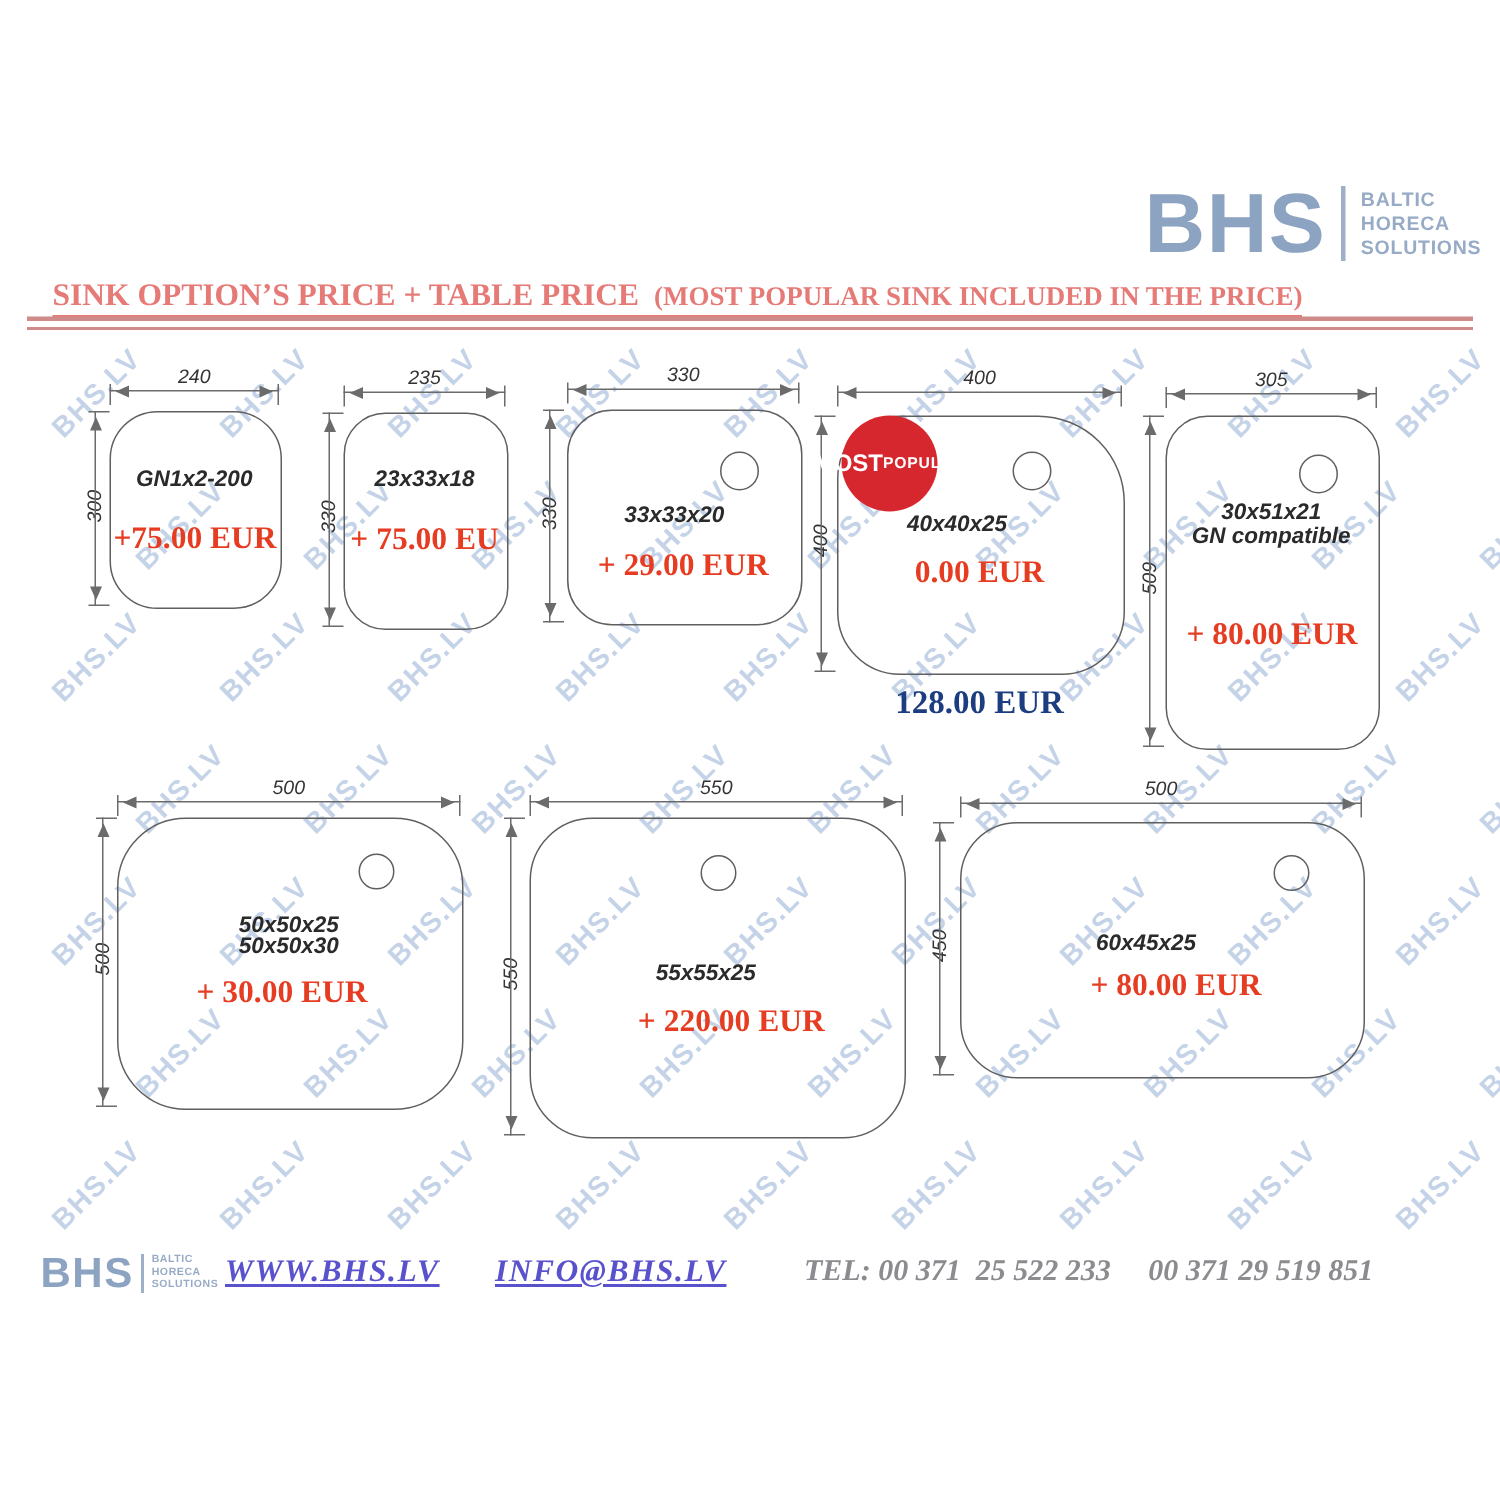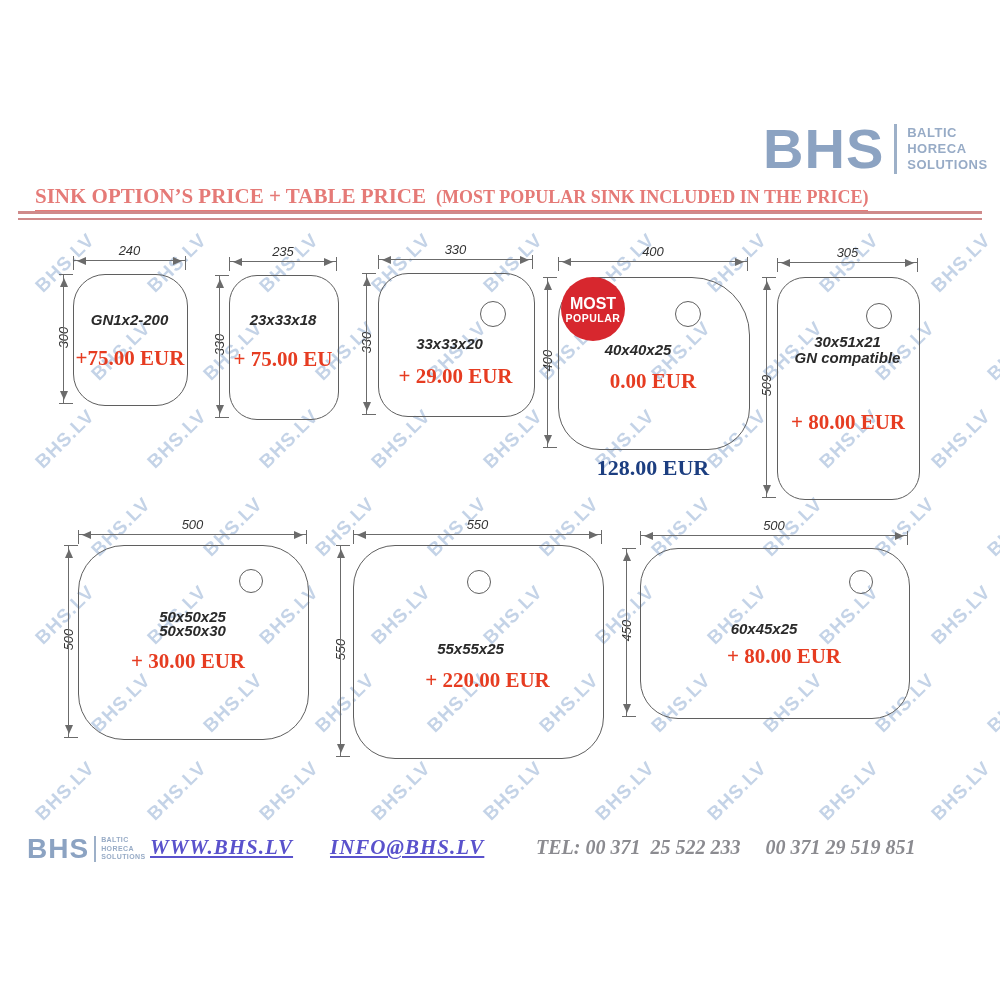--- a/index.html
+++ b/index.html
@@ -48,21 +48,21 @@
   .hnum { position:absolute; text-align:center; font-style:italic; font-size:13px; color:#333; }
   .vnum { position:absolute; width:80px; text-align:center; font-style:italic; font-size:13px;
           color:#333; transform:rotate(-90deg); }
   .model { position:absolute; text-align:center; font-style:italic; font-weight:bold;
            font-size:15px; color:#2a2a2a; }
   .price { position:absolute; text-align:center; font-family:"Liberation Serif", serif;
            font-weight:bold; font-size:21px; color:#e63c21; }
   .base-price { position:absolute; text-align:center; font-family:"Liberation Serif", serif;
                 font-weight:bold; font-size:22px; color:#1c3e80; }
   .badge { position:absolute; width:64px; height:64px; border-radius:50%; background:#d7272e;
-           display:flex; flex-direction:column; align-items:center; justify-content:center;
+           display:flex; flex-direction:row; align-items:center; justify-content:center;
            color:#fff; font-weight:bold; text-align:center; }
   .badge .b1 { font-size:16px; line-height:17px; }
   .badge .b2 { font-size:10.5px; line-height:12px; letter-spacing:0.5px; }
 
   
   .logo-bottom { left:27px; top:835px; }
   .logo-bottom .logo-brand { font-size:28px; line-height:28px; }
   .logo-bottom .logo-div { width:2px; height:26px; margin:0 5px; }
   .logo-bottom .logo-tag { font-size:7px; line-height:8.5px; letter-spacing:0.4px; }
   .flink { position:absolute; font-family:"Liberation Serif", serif; font-weight:bold;

